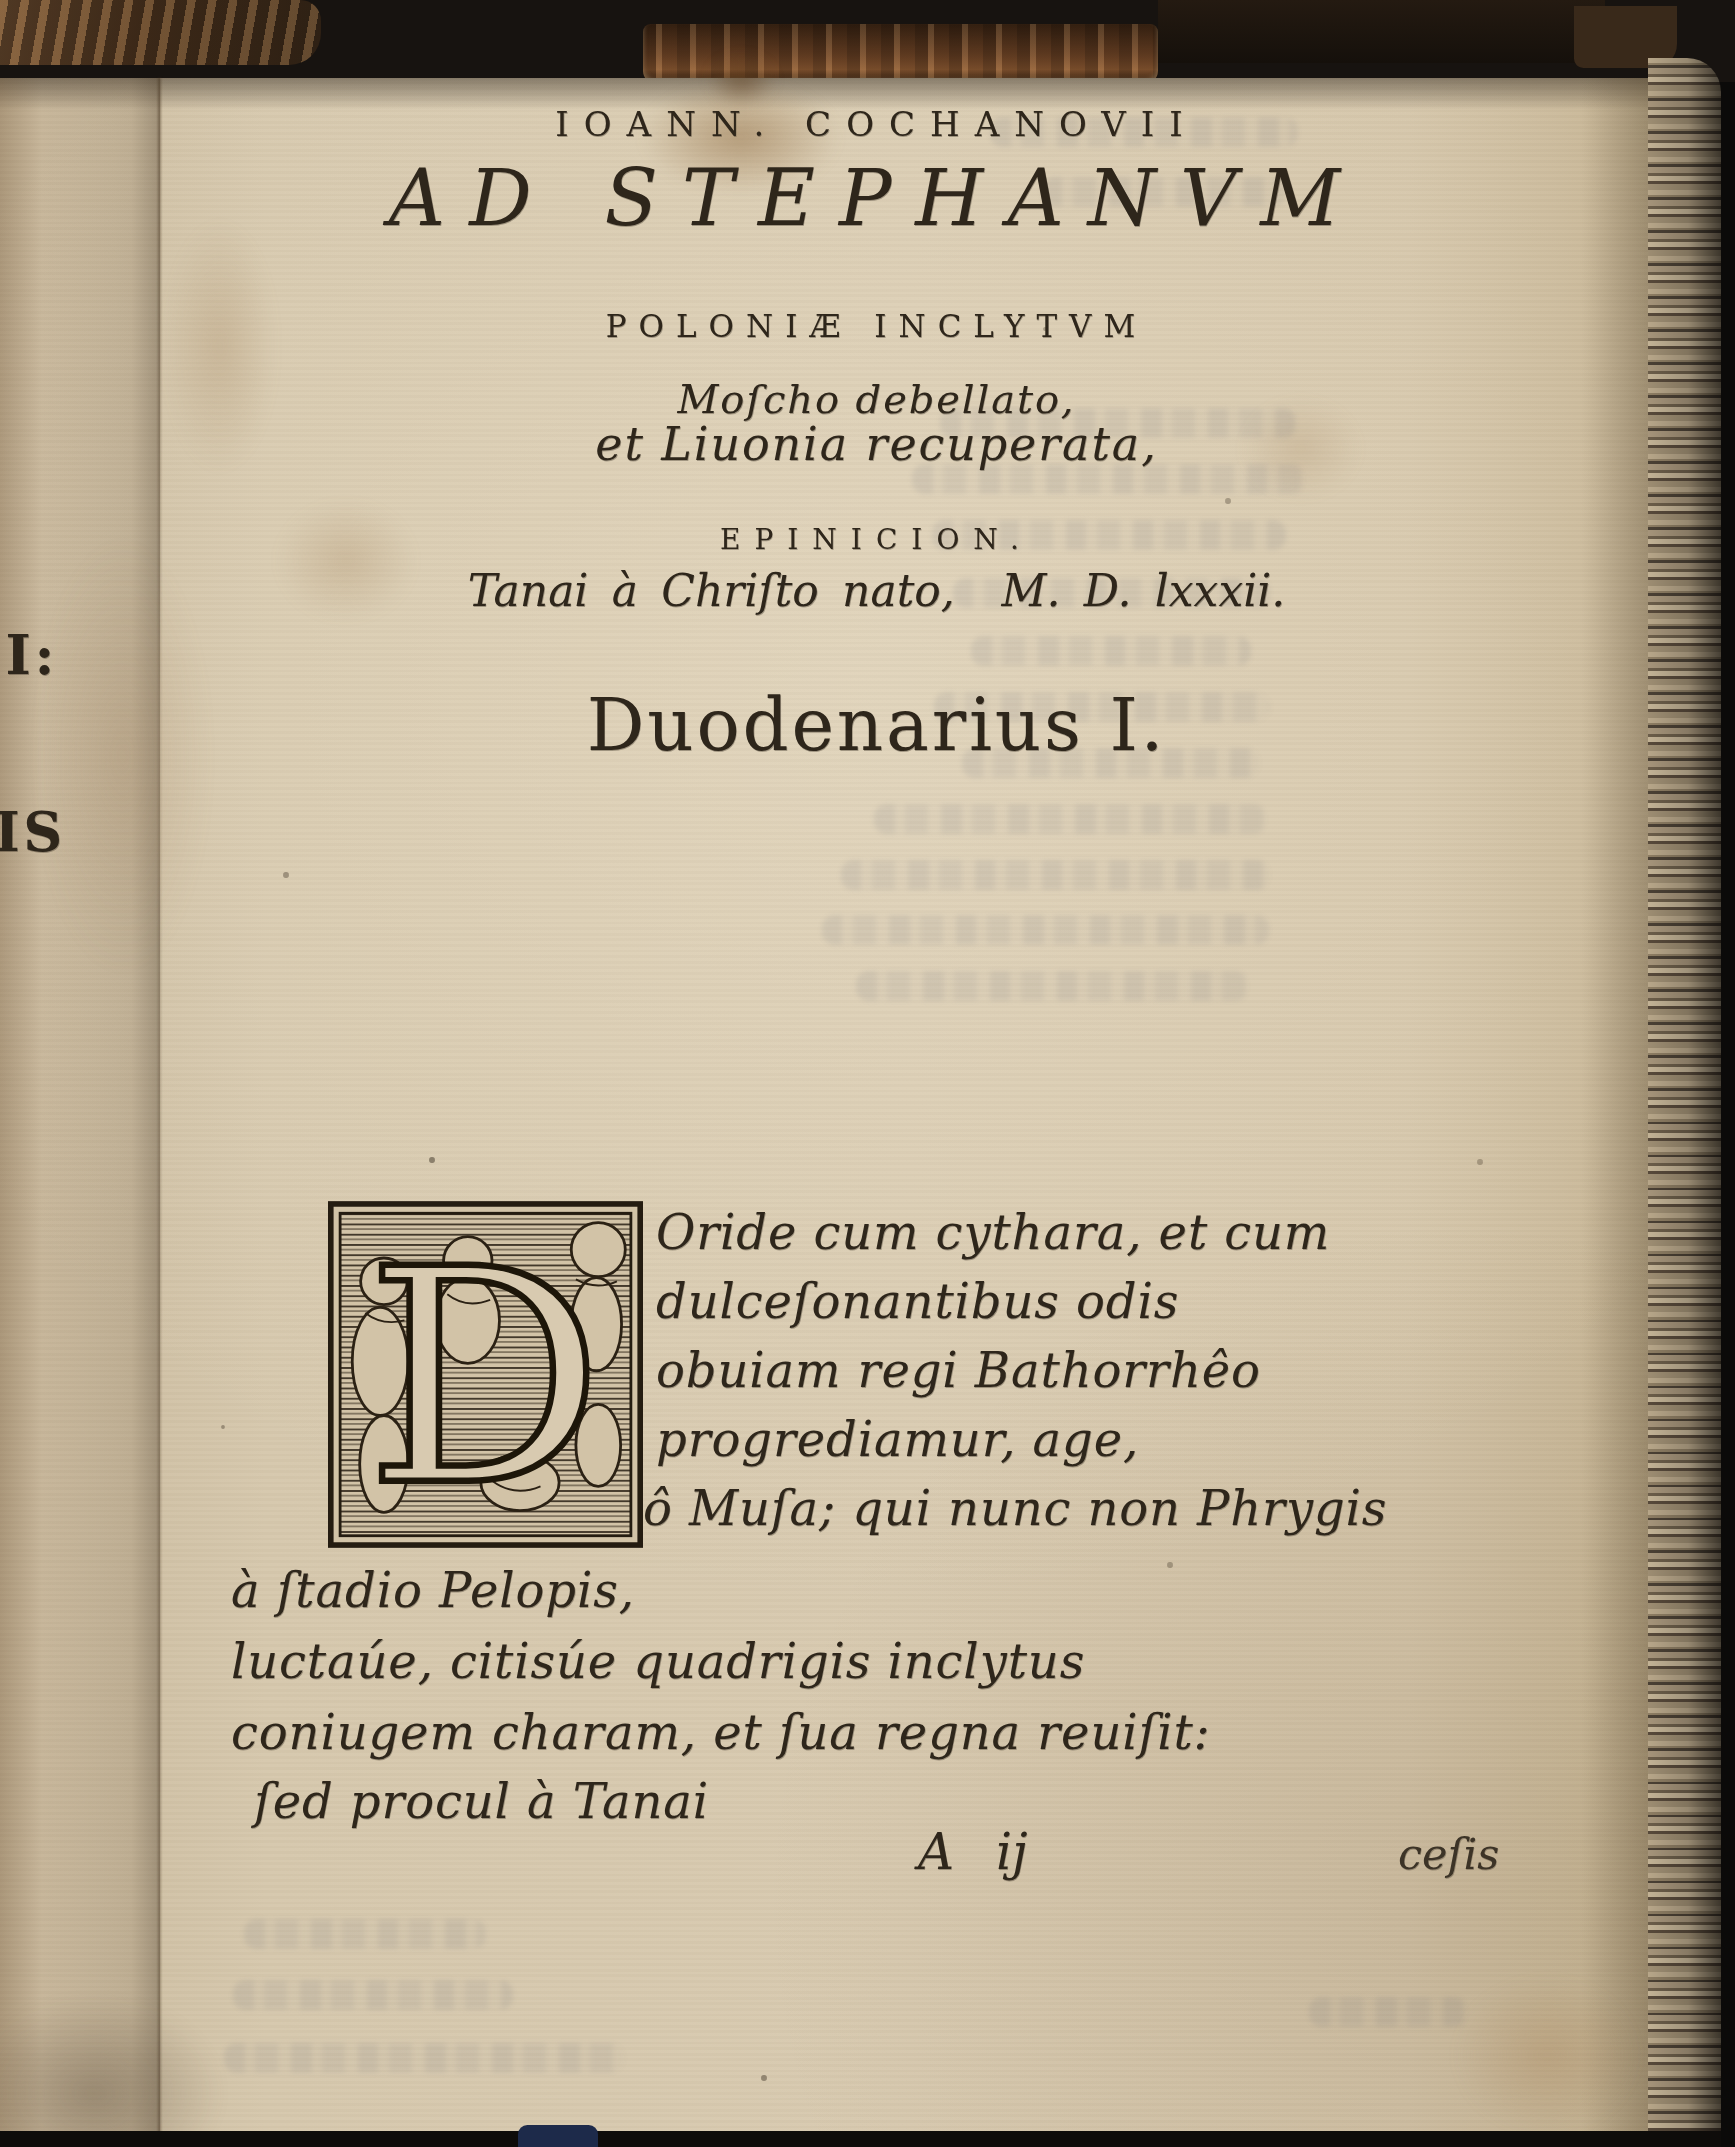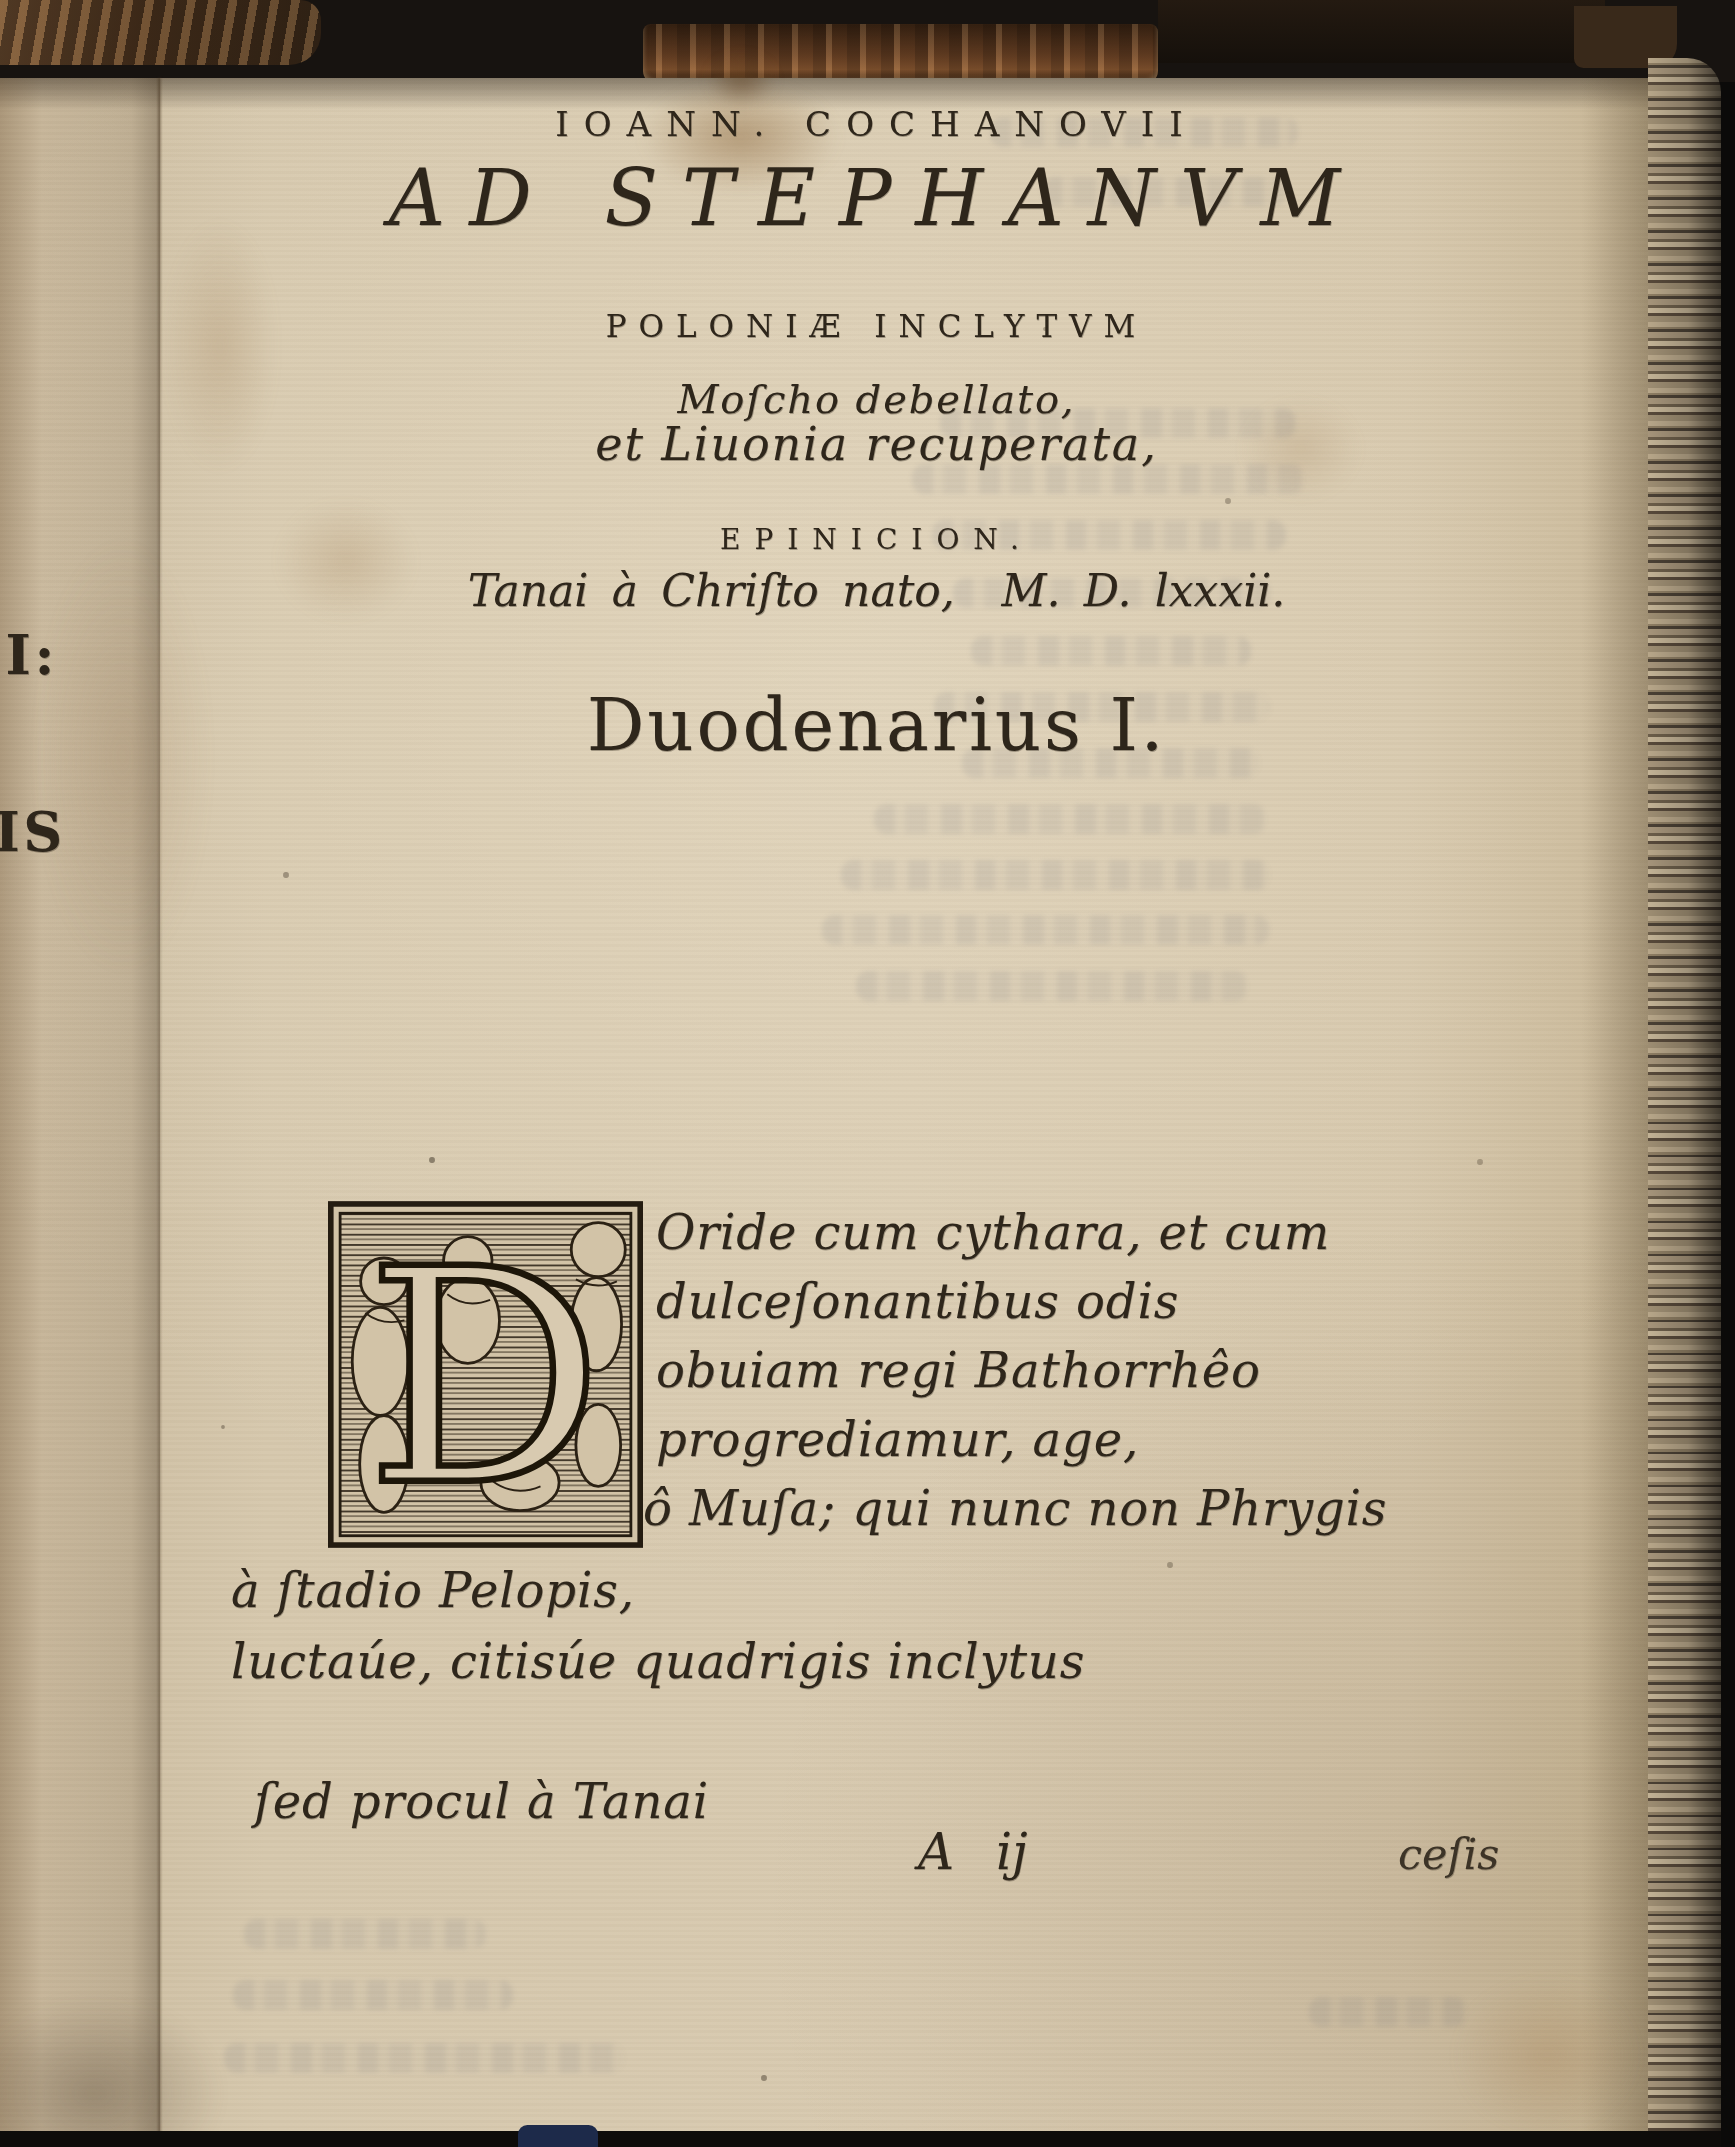--- a/index.html
+++ b/index.html
@@ -185,20 +185,21 @@
   </svg>
 
   <div class="t poem" style="left:656px;top:1204px;">Oride cum cythara, et cum</div>
   <div class="t poem" style="left:656px;top:1273px;">dulceſonantibus odis</div>
   <div class="t poem" style="left:656px;top:1342px;">obuiam regi Bathorrhêo</div>
   <div class="t poem" style="left:656px;top:1411px;text-align:right;">progrediamur, age,</div>
   <div class="t poem" style="left:643px;top:1480px;text-align:center;">ô Muſa; qui nunc non Phrygis</div>
 
   <div class="t poem" style="left:231px;top:1562px;">à ſtadio Pelopis,</div>
   <div class="t poem" style="left:231px;top:1633px;text-align:right;">luctaúe, citisúe quadrigis inclytus</div>
+  <div class="t poem" style="left:231px;top:1704px;">coniugem charam, et ſua regna reuiſit:</div>
   <div class="t poem" style="left:231px;top:1773px;margin-left:23px;">ſed procul à Tanai</div>
 
   <div class="t sig">A ij</div>
   <div class="t catch">ceſis</div>
 
   <div class="bottom-band"></div>
   <div class="bottom-object"></div>
 </div>
 
 

